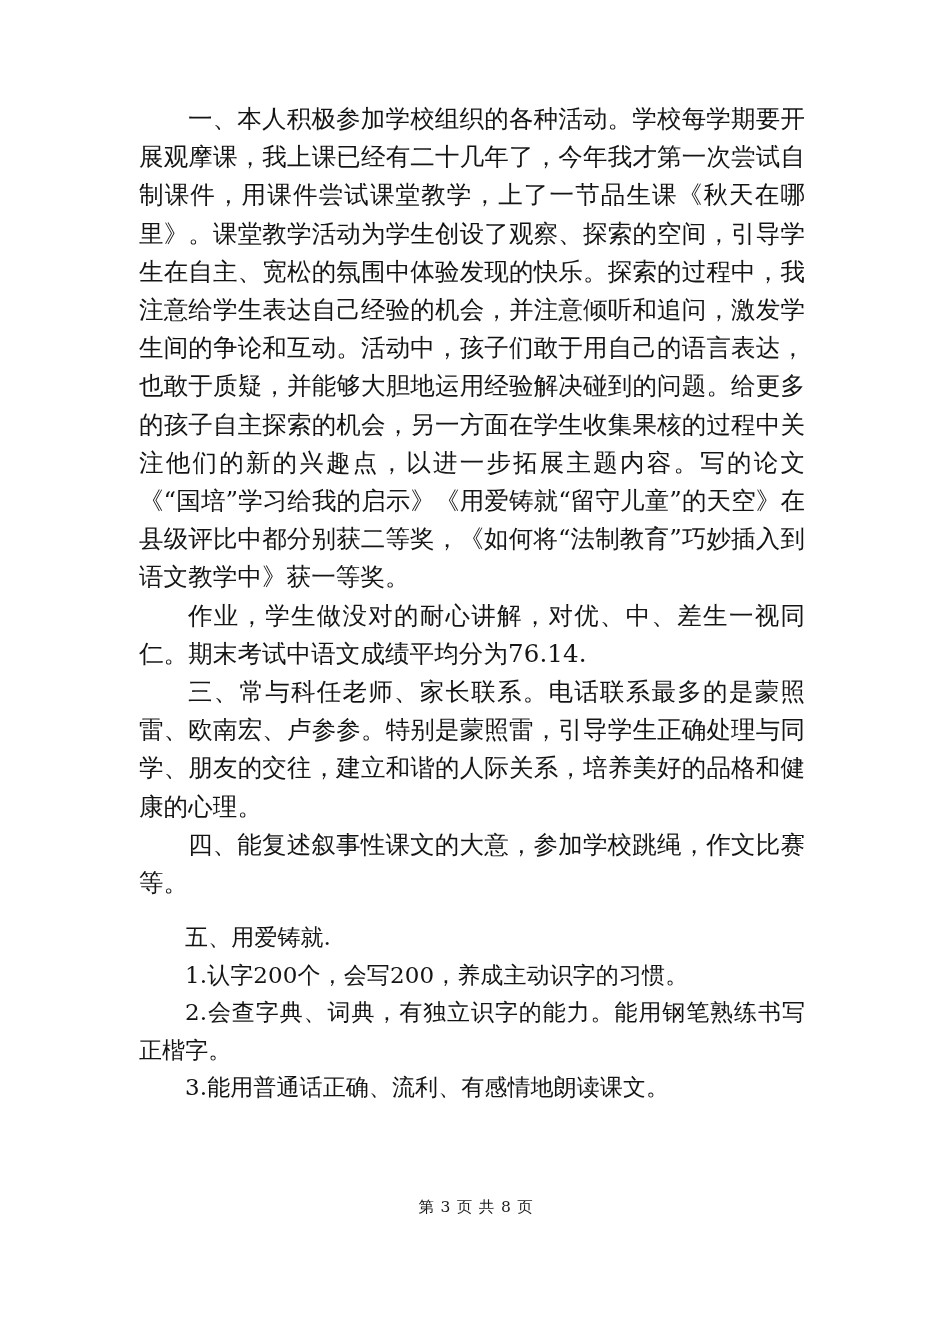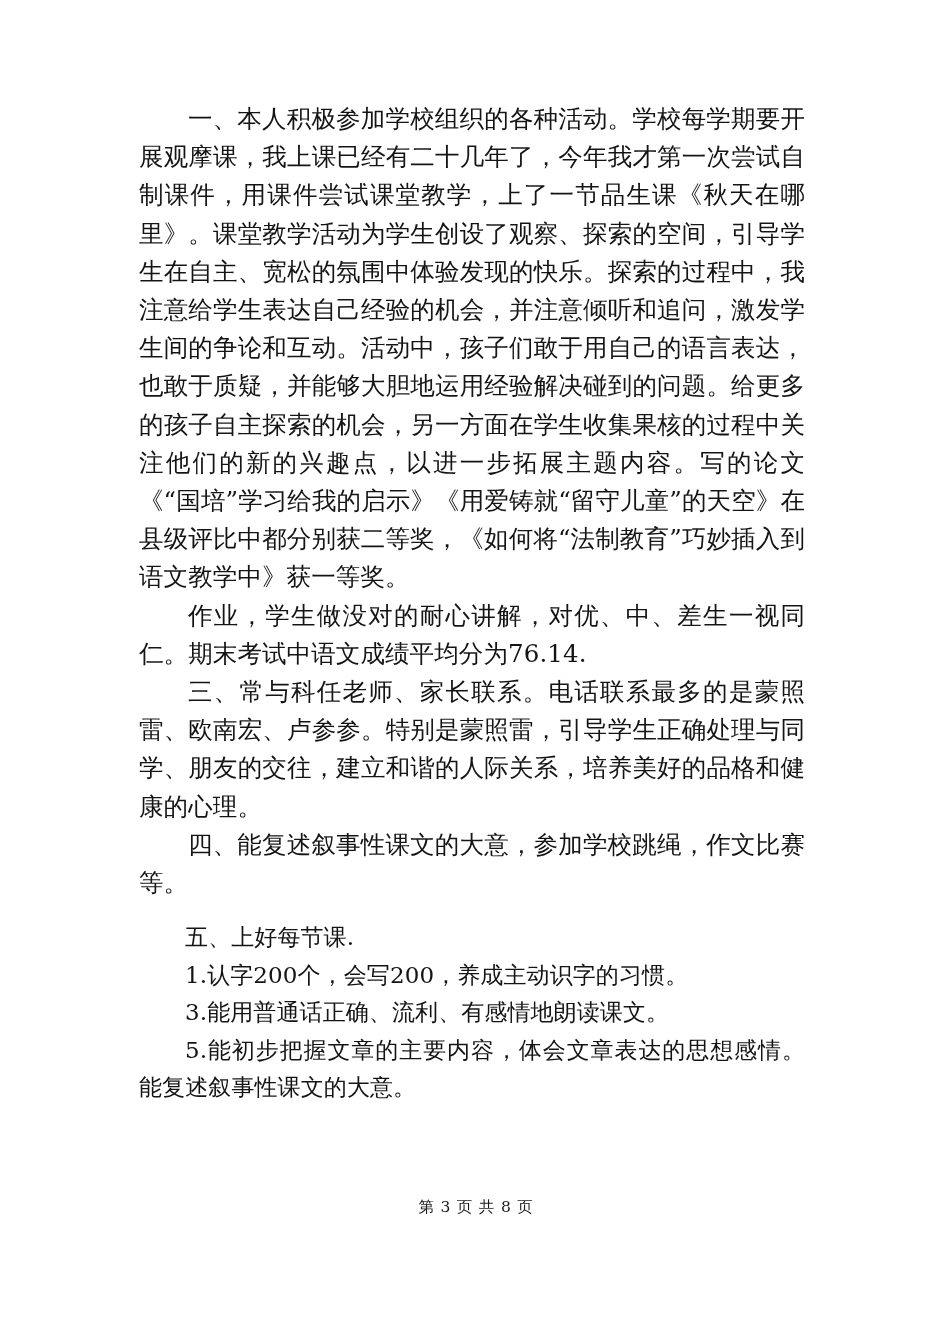--- a/index.html
+++ b/index.html
@@ -76,29 +76,29 @@
 
     <p class="para">一、本人积极参加学校组织的各种活动。学校每学期要开展观摩课，我上课已经有二十几年了，今年我才第一次尝试自制课件，用课件尝试课堂教学，上了一节品生课《秋天在哪里》。课堂教学活动为学生创设了观察、探索的空间，引导学生在自主、宽松的氛围中体验发现的快乐。探索的过程中，我注意给学生表达自己经验的机会，并注意倾听和追问，激发学生间的争论和互动。活动中，孩子们敢于用自己的语言表达，也敢于质疑，并能够大胆地运用经验解决碰到的问题。给更多的孩子自主探索的机会，另一方面在学生收集果核的过程中关注他们的新的兴趣点，以进一步拓展主题内容。写的论文《“国培”学习给我的启示》《用爱铸就“留守儿童”的天空》在县级评比中都分别获二等奖，《如何将“法制教育”巧妙插入到语文教学中》获一等奖。</p>
 
 
     <p class="para">作业，学生做没对的耐心讲解，对优、中、差生一视同仁。期末考试中语文成绩平均分为76.14.</p>
 
     <p class="para">三、常与科任老师、家长联系。电话联系最多的是蒙照雷、欧南宏、卢参参。特别是蒙照雷，引导学生正确处理与同学、朋友的交往，建立和谐的人际关系，培养美好的品格和健康的心理。</p>
 
     <p class="para">四、能复述叙事性课文的大意，参加学校跳绳，作文比赛等。</p>
 
-    <p class="para-sm gap-before">五、上好每节课.</p>
+    <p class="para-sm gap-before">五、用爱铸就.</p>
 
     <p class="para-sm">1.认字200个，会写200，养成主动识字的习惯。</p>
 
+    <p class="para-sm">2.会查字典、词典，有独立识字的能力。能用钢笔熟练书写正楷字。</p>
 
     <p class="para-sm">3.能用普通话正确、流利、有感情地朗读课文。</p>
 
 
-    <p class="para-sm">5.能初步把握文章的主要内容，体会文章表达的思想感情。能复述叙事性课文的大意。</p>
 
   </div>
 
   <div class="footer">
     <span>第 3 页 共 8 页</span>
   </div>
 
 </div>
 
 </body></html>

